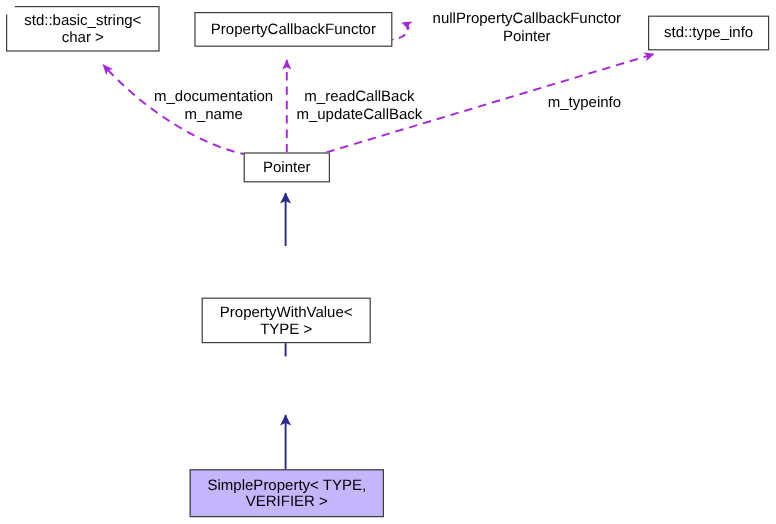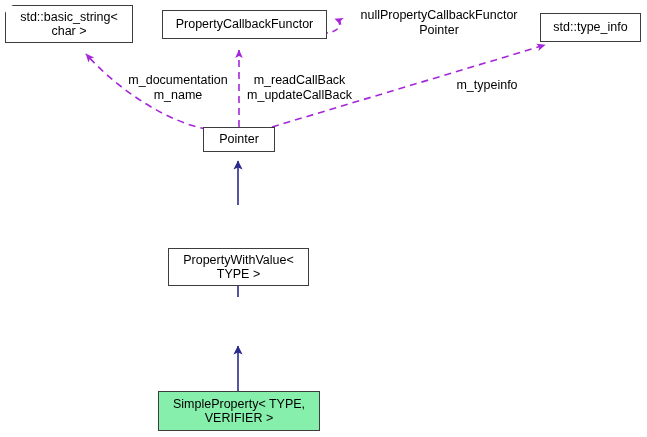--- a/index.html
+++ b/index.html
@@ -33,21 +33,21 @@
     align-items: center;
     justify-content: center;
     text-align: center;
     color: #000000;
     font-size: 12.5px;
     line-height: 14.5px;
     letter-spacing: 0px;
     white-space: pre-line;
   }
   .node.highlight {
-    background: #86efac;
+    background: #c4b5fd;
   }
   .edge-label {
     position: absolute;
     color: #000000;
     font-size: 12.5px;
     line-height: 14.5px;
     text-align: center;
     white-space: pre-line;
     background: transparent;
   }

